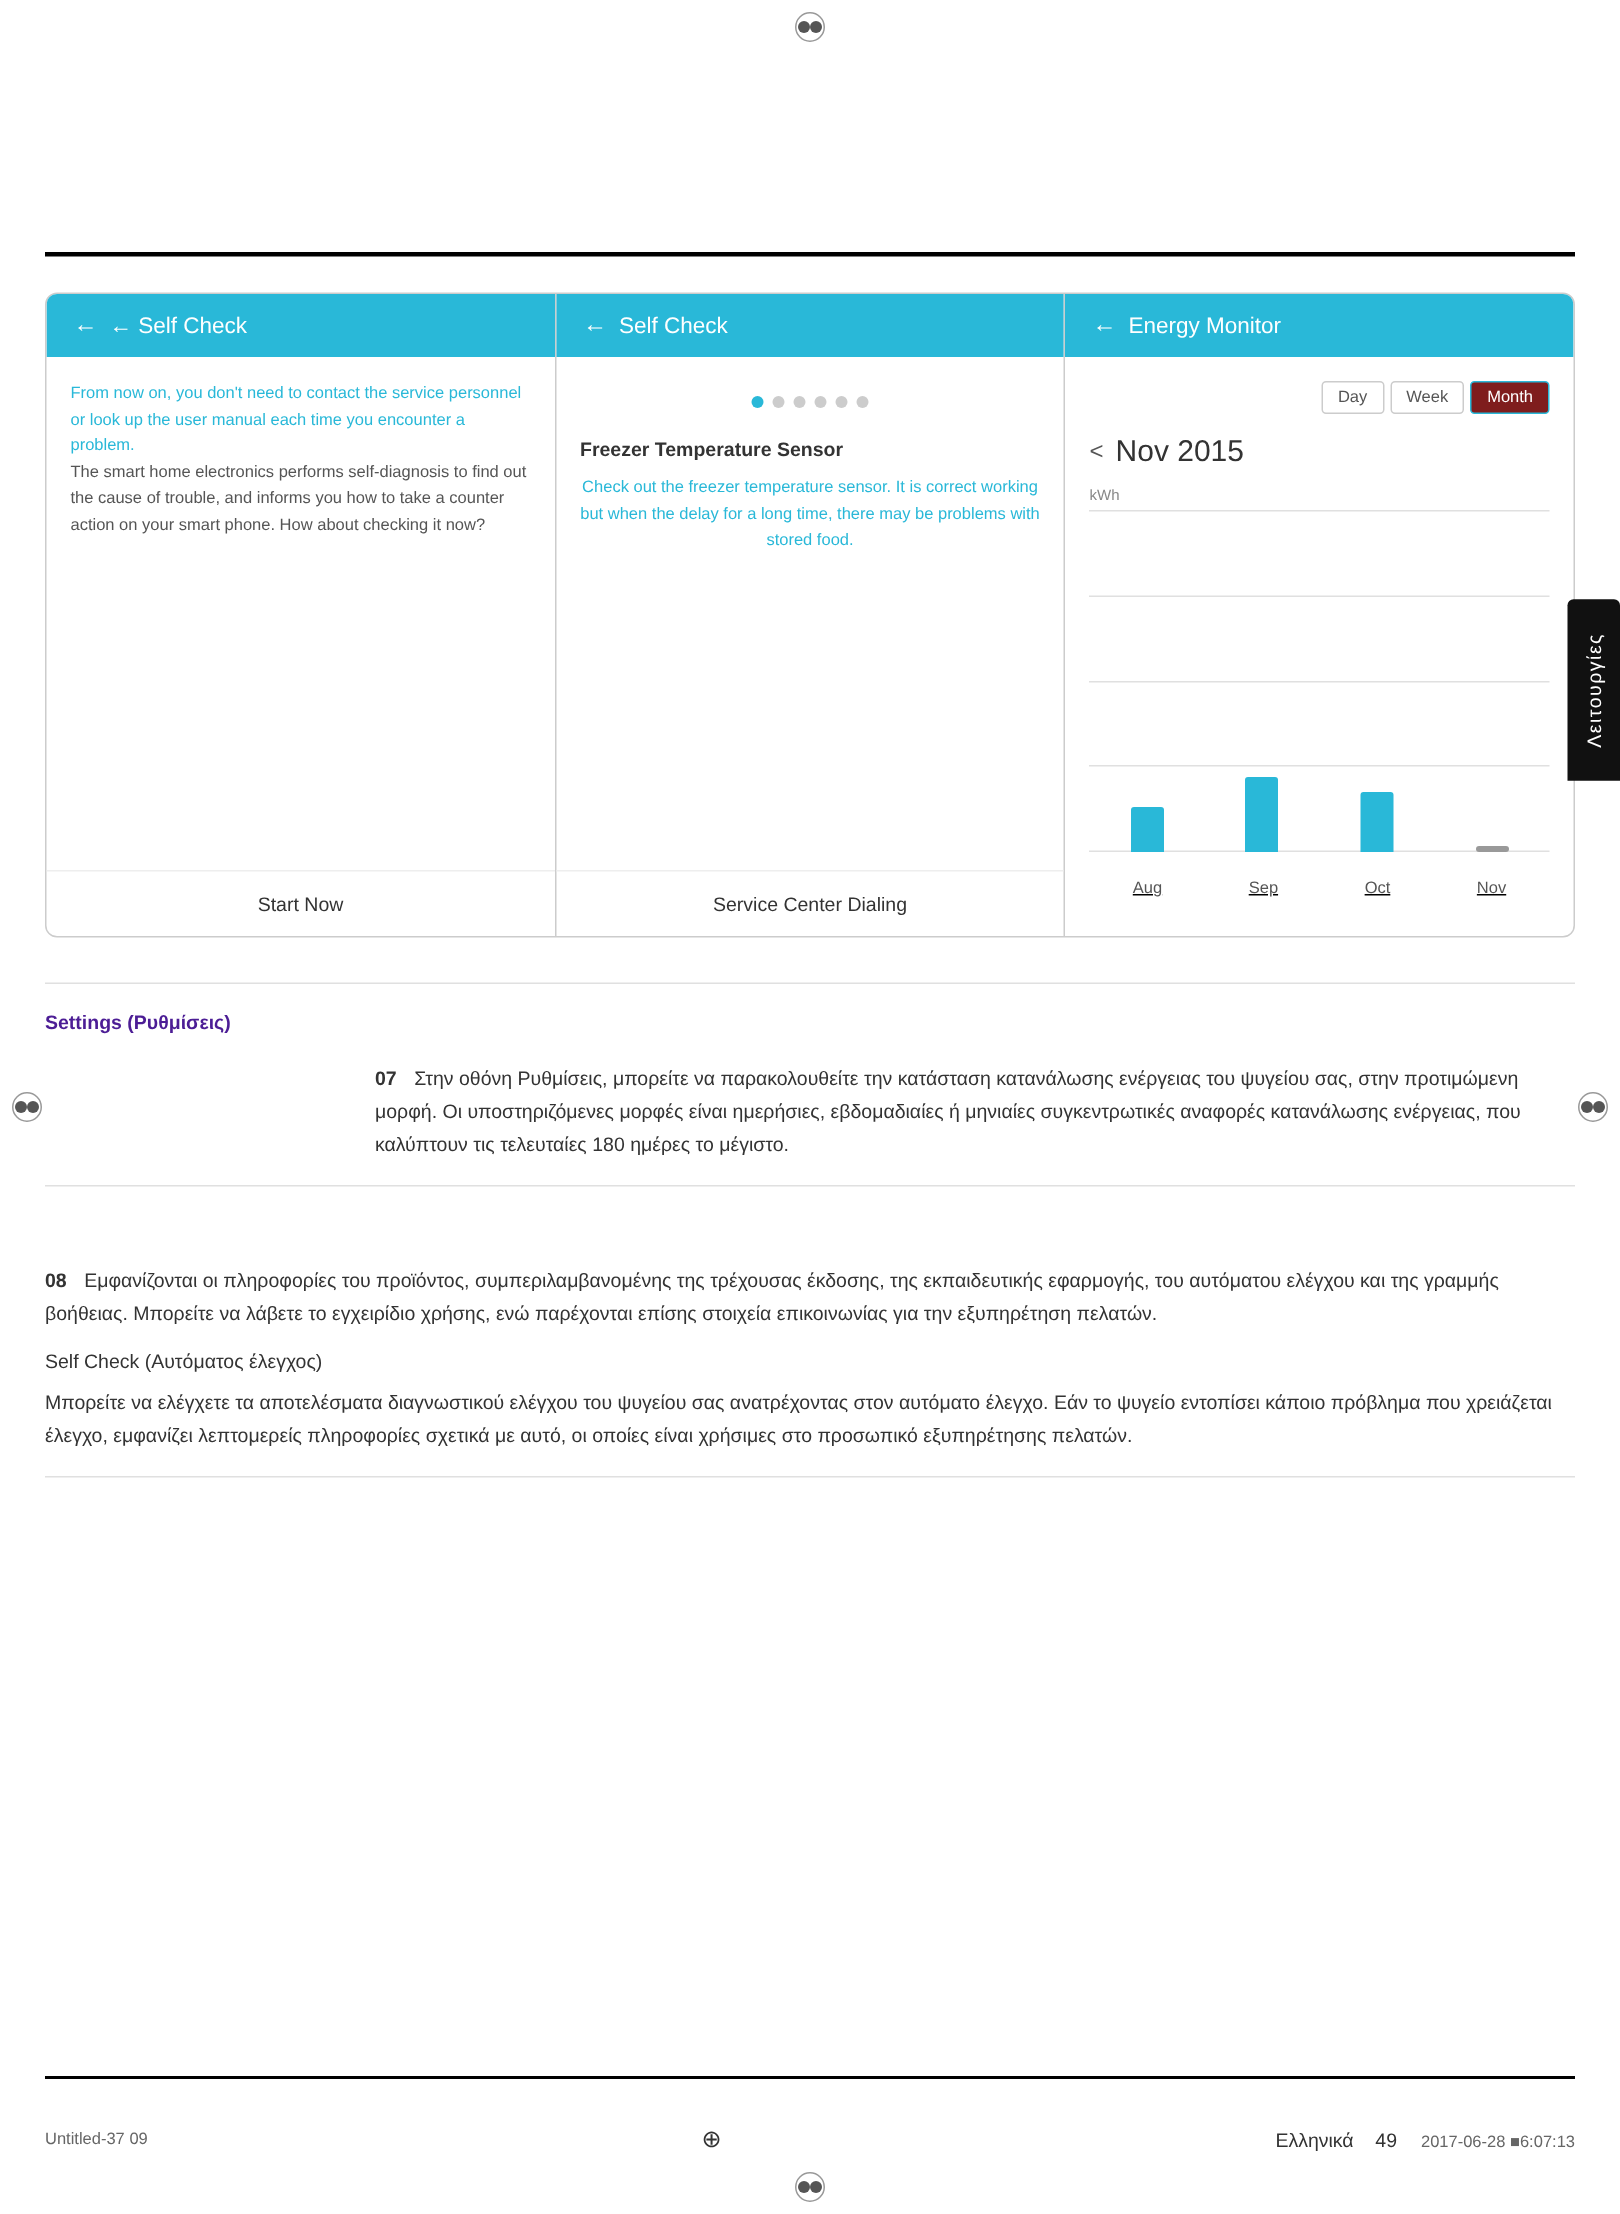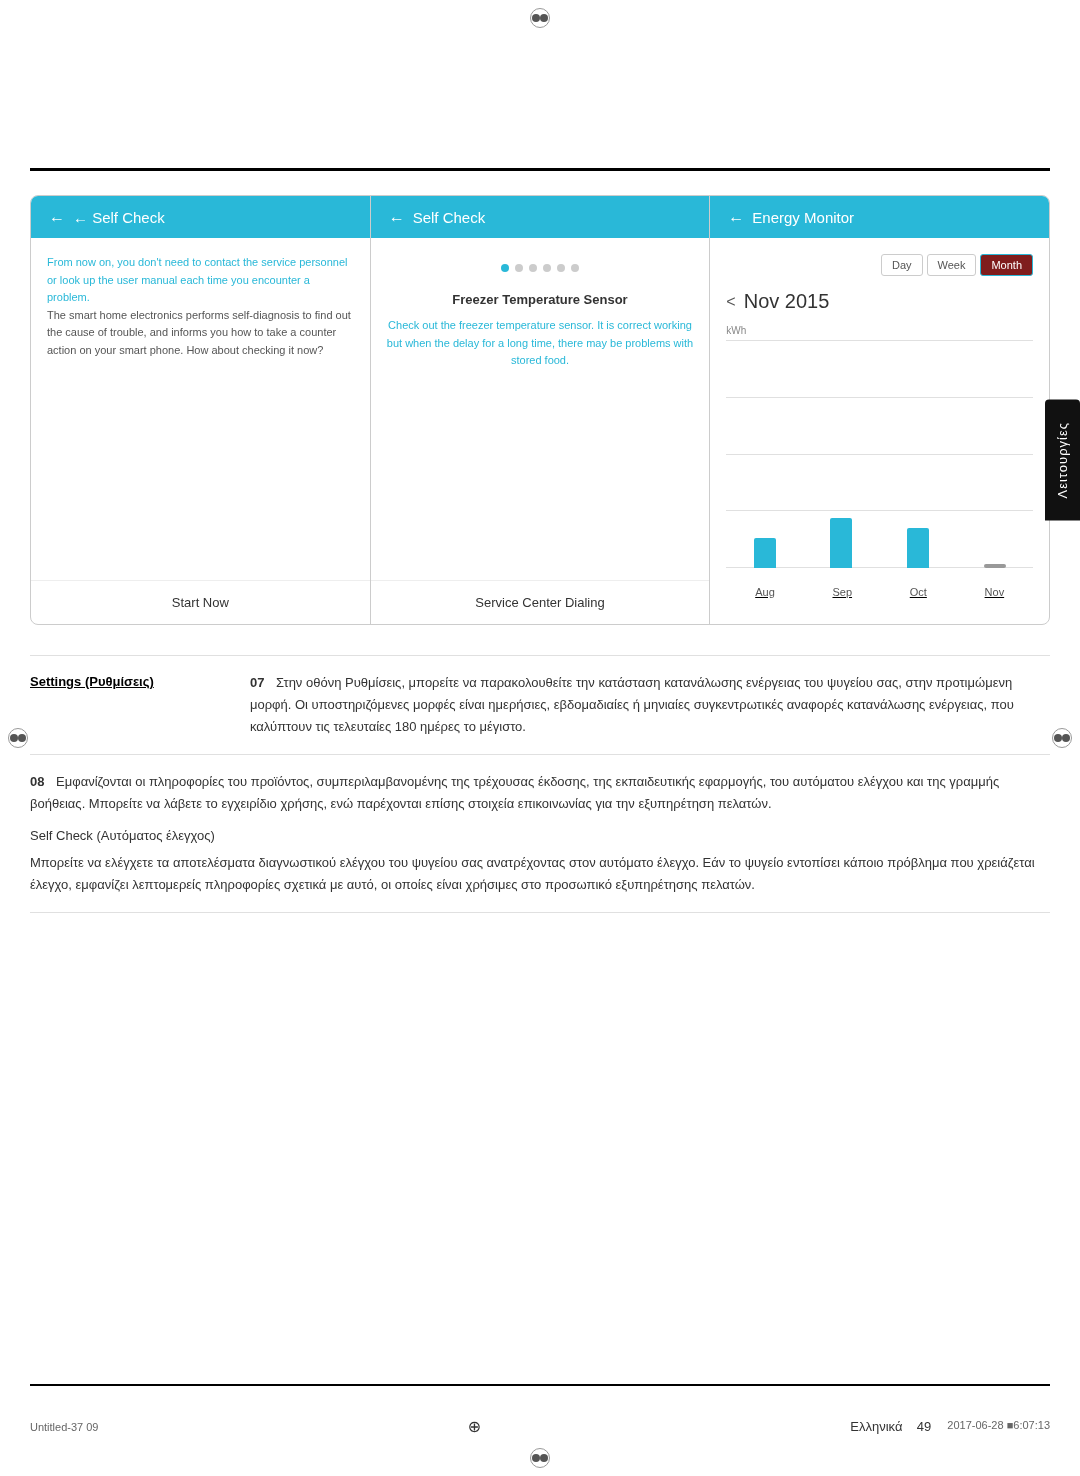--- a/index.html
+++ b/index.html
@@ -97,21 +97,20 @@
       width: 8px;
       height: 8px;
       border-radius: 50%;
       background: #ccc;
     }
     .dot.active {
       background: #29b8d8;
     }
 
     .panel2-title {
-      text-align: center;
       font-size: 13px;
       font-weight: 600;
       color: #333;
       margin-bottom: 10px;
     }
     .panel2-desc {
       text-align: center;
       font-size: 11px;
       color: #29b8d8;
       line-height: 1.6;
@@ -249,31 +248,31 @@
       gap: 20px;
     }
     .text-row:first-child {
       border-top: 1px solid #e0e0e0;
     }
 
     .row-label {
       width: 200px;
       font-size: 13px;
       font-weight: 600;
-      color: #000000;
+      color: #4c1d95;
       padding-top: 2px;
       flex-shrink: 0;
-      text-decoration: underline;
     }
 
     .row-content {
       flex: 1;
       font-size: 13px;
       color: #333;
       line-height: 1.7;
+      margin-top: 36px;
     }
 
     .row-number {
       font-weight: 700;
       margin-right: 8px;
     }
 
     .row-content .bold-title {
       font-weight: 400;
       display: block;
@@ -307,21 +306,21 @@
       color: #666;
     }
 
     .footer-center {
       font-size: 16px;
       color: #333;
     }
 
     .footer-right-group {
       display: flex;
-      align-items: flex-start;
+      align-items: flex-end;
       gap: 16px;
     }
 
     .footer-lang {
       font-size: 13px;
       color: #333;
     }
 
     .footer-date {
       font-size: 11px;

